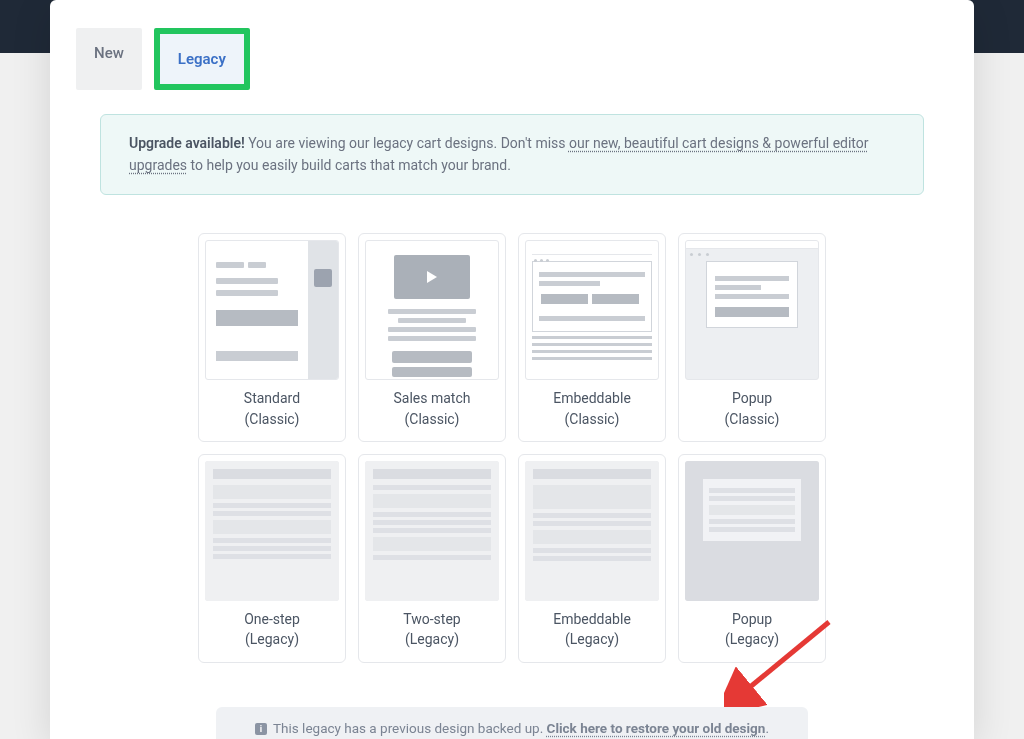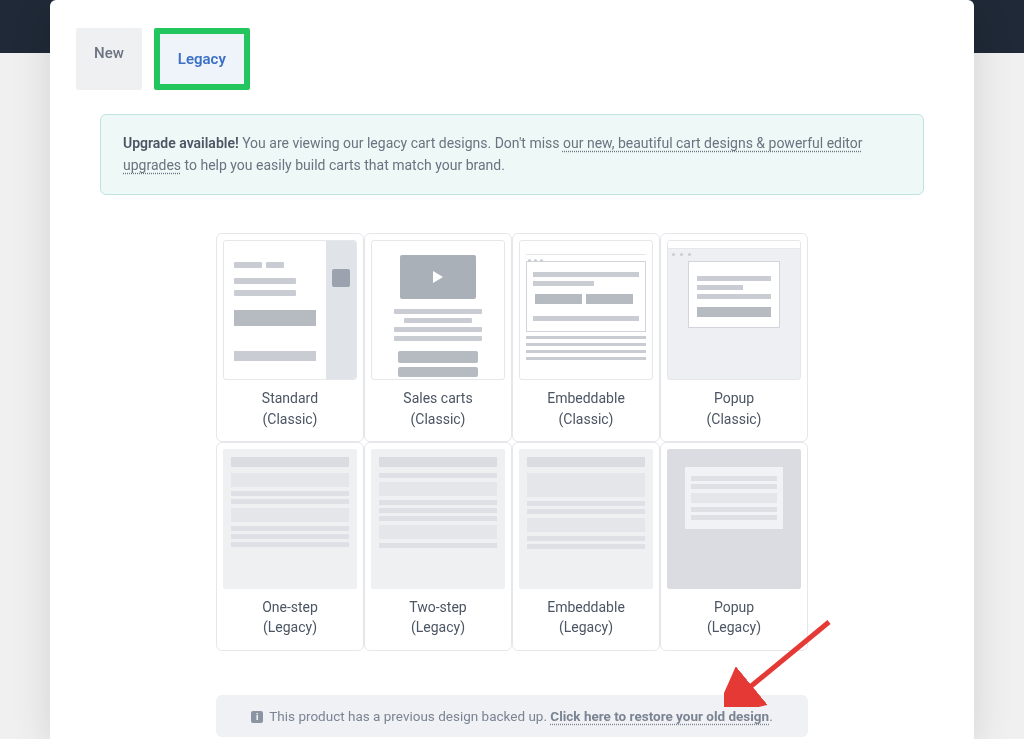--- a/index.html
+++ b/index.html
@@ -66,36 +66,37 @@
     .tab-legacy {
       background: #eef4fa;
       border: 6px solid #22c55e;
       color: #3b70c6;
       font-weight: 600;
     }
     .info-banner {
       border: 1px solid #bfe3e0;
       background: #eef8f7;
       border-radius: 6px;
-      padding: 18px 22px;
+      padding: 18px 28px;
       font-size: 14px;
       color: #6b7280;
       margin: 0 24px 38px 24px;
       line-height: 1.55;
     }
     .info-banner strong { color: #4b5563; font-weight: 600; }
     .info-banner a {
       color: #6b7280;
       text-decoration: underline;
       text-decoration-style: dotted;
       text-underline-offset: 3px;
     }
     .grid {
       display: grid;
       grid-template-columns: repeat(4, 148px);
+      gap: 12px;
       justify-content: center;
       margin: 0 auto 44px auto;
     }
     .card {
       border: 1px solid #e5e7eb;
       border-radius: 6px;
       padding: 6px 6px 12px 6px;
       cursor: pointer;
       display: flex;
       flex-direction: column;
@@ -228,21 +229,21 @@
       <div class="thumb t2">
         <div class="vid"></div>
         <div class="row"></div>
           <div class="row" style="margin-left:22px;margin-right:22px;"></div>
         <div class="row"></div>
           <div class="row"></div>
         <div class="btn"></div>
           <div class="btn" style="margin-top:4px;height:10px;"></div>
       </div>
       <div class="card-title">
-        <span>Sales carts</span><br><span>(Classic)</span>
+        <span>Sales match</span><br><span>(Classic)</span>
       </div>
     </div>
 
     <div class="card">
       <div class="thumb t3">
         <div class="brow"><span></span><span></span><span></span></div>
         <div class="box">
           <div class="r"></div><div class="r" style="width:58%;"></div>
           <span class="half"></span><span class="half"></span>
           <div class="r"></div>
@@ -338,21 +339,21 @@
           </div>
       </div>
       <div class="card-title">
         <span>Popup</span><br><span>(Legacy)</span>
       </div>
     </div>
 
   </div>
 
   <div class="restore-bar">
-    <span class="info-ic">i</span><span>This product has a previous design backed up. </span><a href="#">Click here to restore your old design</a><span>.</span>
+    <span class="info-ic">i</span><span>This legacy has a previous design backed up. </span><a href="#">Click here to restore your old design</a><span>.</span>
   </div>
 
 </div>
 
 <svg class="arrow" viewBox="0 0 110 90">
   <defs>
     <marker id="ah" markerWidth="10" markerHeight="10" refX="2" refY="5" orient="auto">
       <path d="M0,0 L10,5 L0,10 Z" fill="#e53935"></path>
     </marker>
   </defs>

